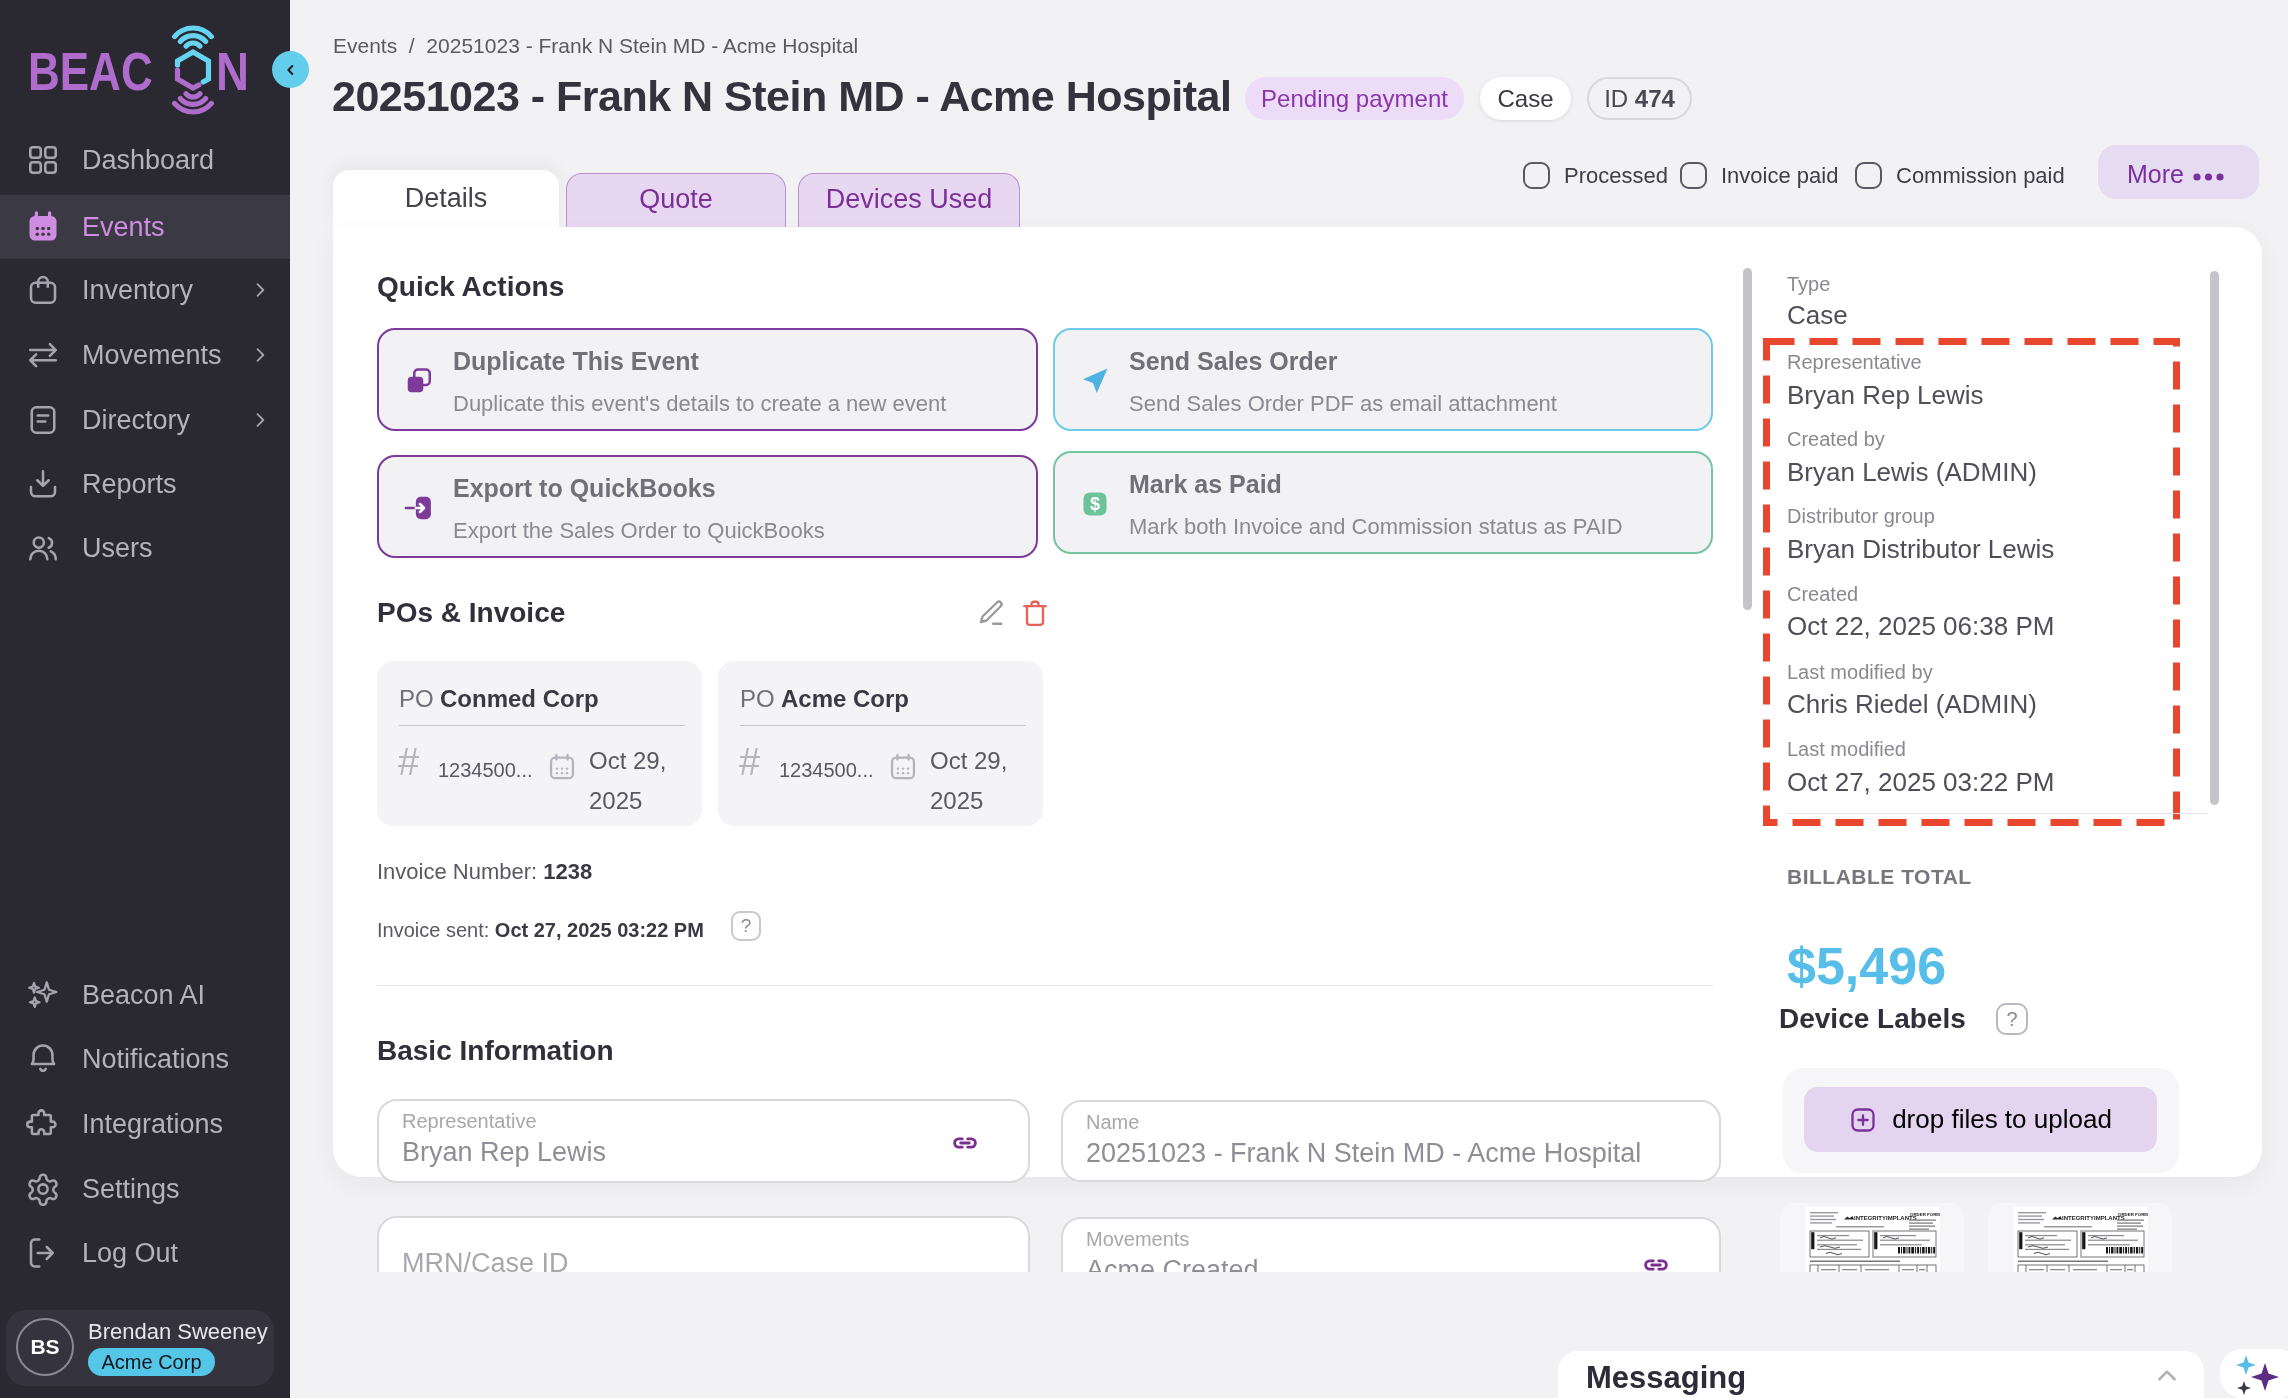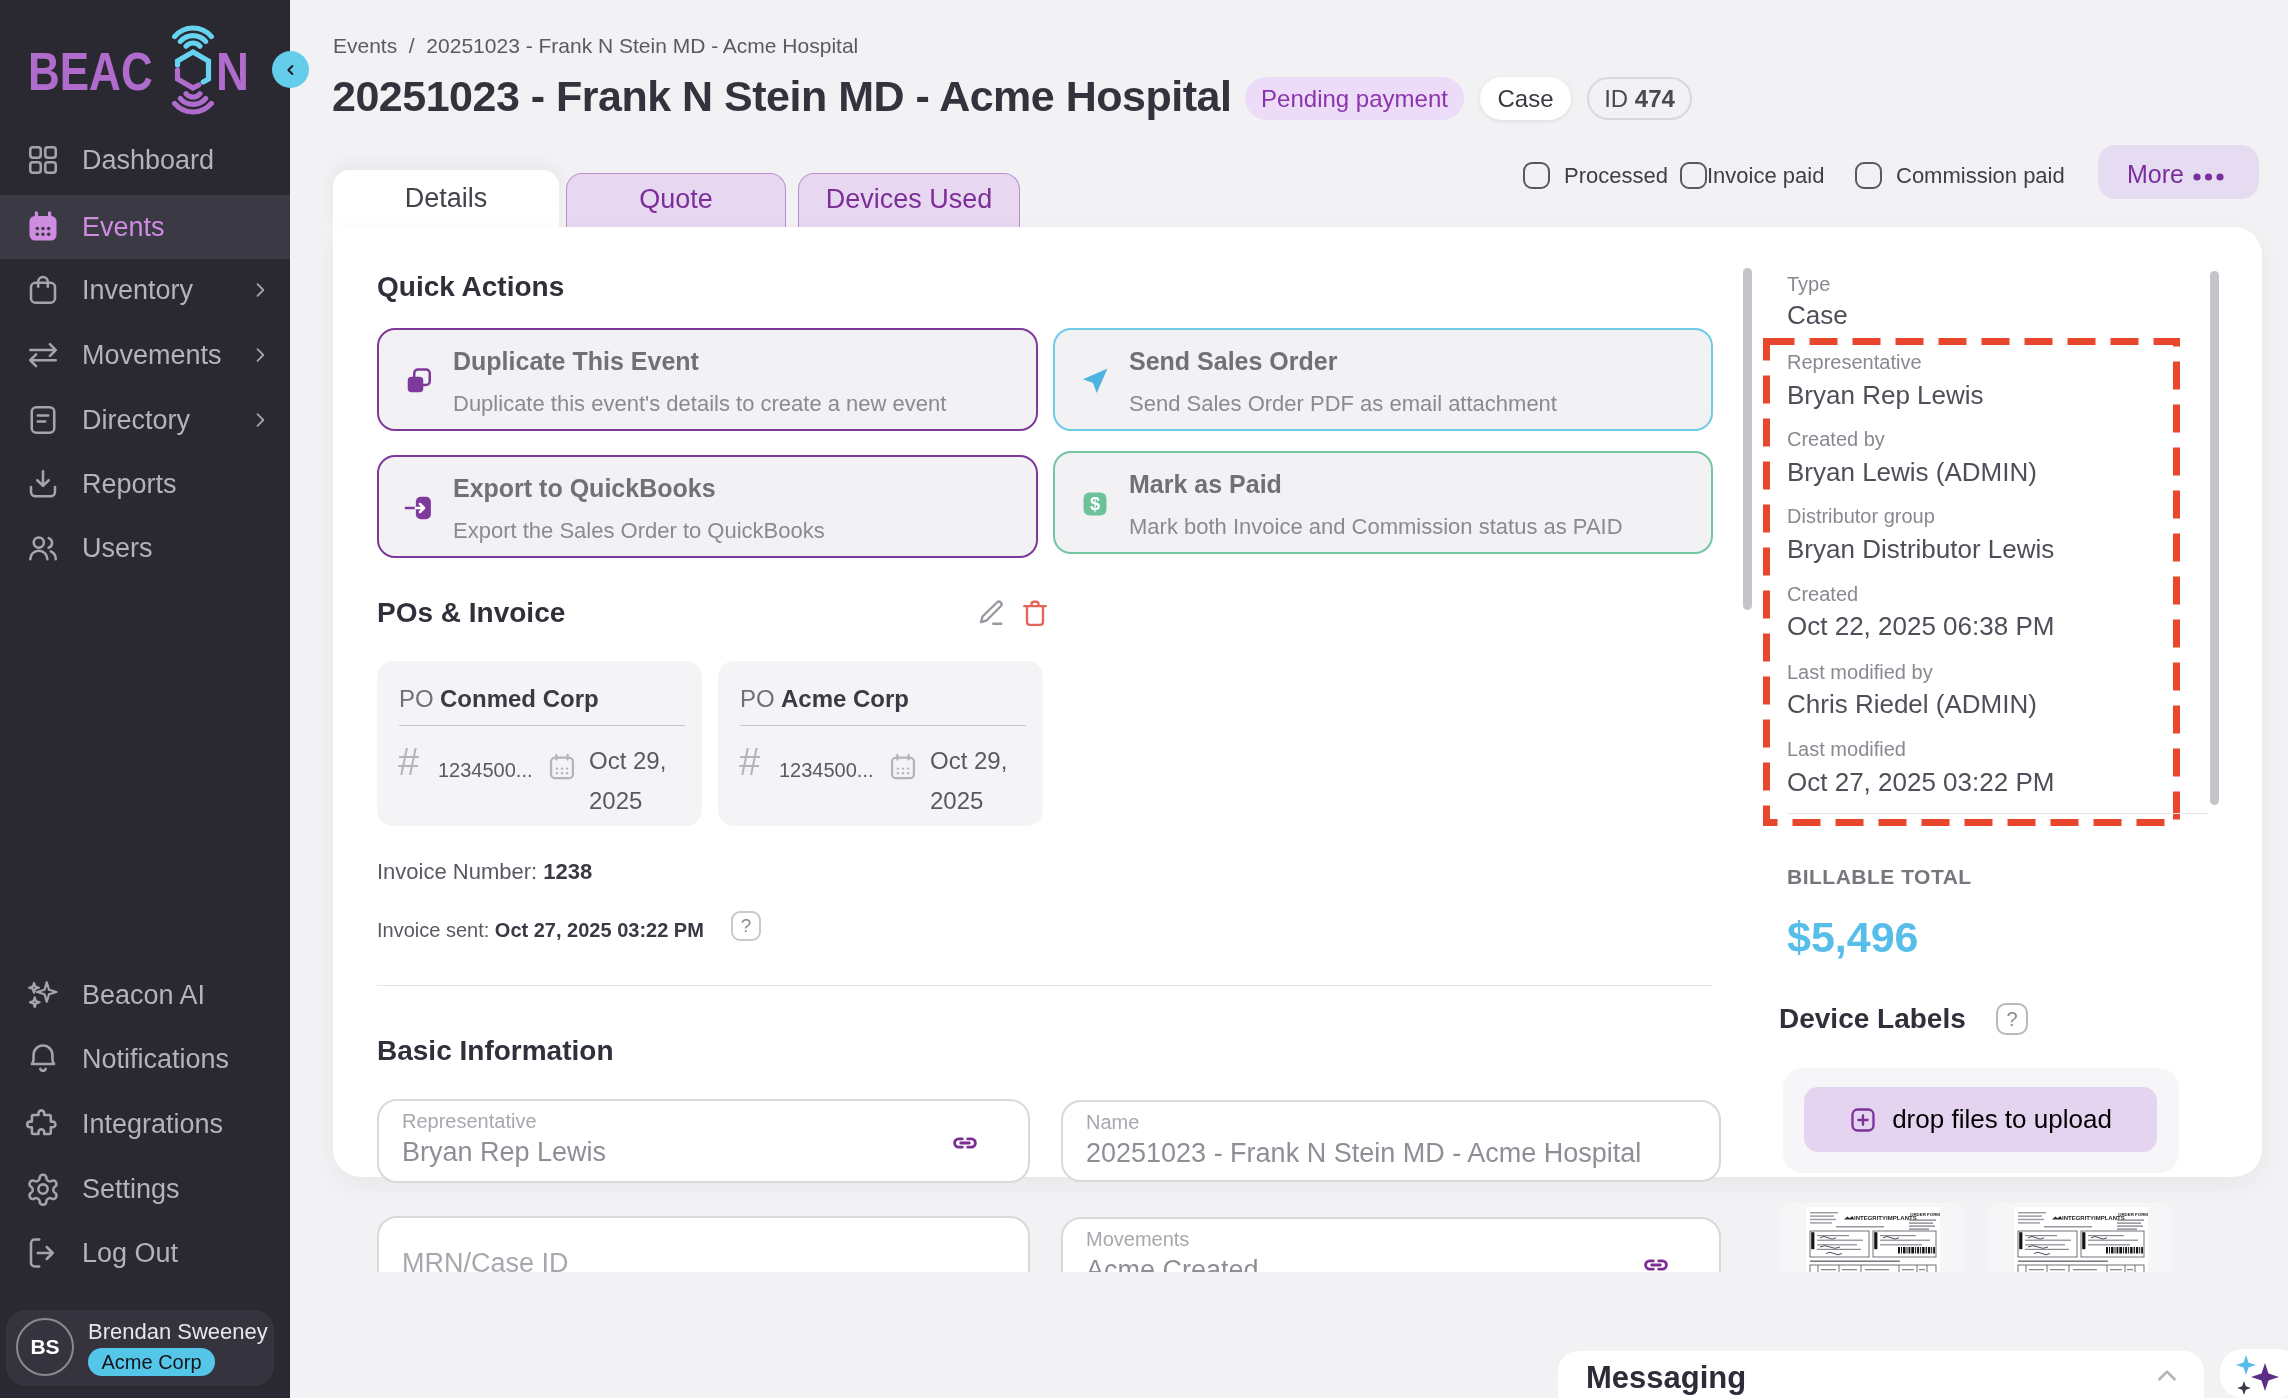--- a/index.html
+++ b/index.html
@@ -187,21 +187,21 @@
 <div class="pill" style="left:1245px;width:219px;background:#ecdcf7;color:#8b35ad">Pending payment</div>
 <div class="pill" style="left:1480px;width:91px;background:#fff;color:#3a3842;box-shadow:0 1px 4px rgba(0,0,0,.1)">Case</div>
 <div class="pill" style="left:1587px;width:105px;background:#f2f1f3;border:2px solid #d9d8dc;color:#4a4852">ID&nbsp;<b>474</b></div>
 
 <div class="chkrow" style="left:1523px">
     <div class="chkbox"></div>
     <span style="margin-left:14px">Processed</span>
   </div>
 <div class="chkrow" style="left:1680px">
     <div class="chkbox"></div>
-    <span style="">Invoice paid</span>
+    <span style="margin-left:14px">Invoice paid</span>
   </div>
 <div class="chkrow" style="left:1855px">
     <div class="chkbox"></div>
     <span style="margin-left:14px">Commission paid</span>
   </div>
 <div class="abs" style="left:2098px;top:145px;width:161px;height:54px;border-radius:18px;background:#e6dcf2"></div>
 <div class="abs" style="left:2127px;top:160px;font-size:25px;color:#7b2f9e">More</div>
 <div class="abs" style="left:2193px;top:168px"><svg width="32" height="10" viewBox="0 0 32 10">
       <circle cx="4" cy="5" r="3.6" fill="#7b2f9e"></circle>
       <circle cx="15.5" cy="5" r="3.6" fill="#7b2f9e"></circle>
@@ -348,21 +348,21 @@
   <div class="rl" style="top:278px">Distributor group</div>
   <div class="rv" style="top:307px">Bryan Distributor Lewis</div>
   <div class="rl" style="top:356px">Created</div>
   <div class="rv" style="top:384px">Oct 22, 2025 06:38 PM</div>
   <div class="rl" style="top:434px">Last modified by</div>
   <div class="rv" style="top:462px">Chris Riedel (ADMIN)</div>
   <div class="rl" style="top:511px">Last modified</div>
   <div class="rv" style="top:540px">Oct 27, 2025 03:22 PM</div>
   <div class="abs" style="left:1454px;top:586px;width:421px;height:1px;background:#e5e4e7"></div>
   <div class="abs" style="left:1454px;top:638px;font-size:21px;font-weight:bold;color:#77757e;letter-spacing:.5px">BILLABLE TOTAL</div>
-  <div class="abs" style="left:1454px;top:686px;font-size:43px;font-weight:bold;color:#57bee9">$5,496</div>
+  <div class="abs" style="left:1454px;top:709px;font-size:52px;font-weight:bold;color:#57bee9">$5,496</div>
   <div class="abs" style="left:1446px;top:776px;font-size:28px;font-weight:bold;color:#312f3a">Device Labels</div>
   <div class="abs" style="left:1663px;top:776px;width:32px;height:32px;border:2px solid #b9b8bf;border-radius:10px;display:flex;align-items:center;justify-content:center;font-size:20px;color:#8a8891">?</div>
   <div class="abs" style="left:1450px;top:841px;width:396px;height:105px;background:#f6f6f8;border-radius:20px"></div>
   <div class="abs" style="left:1471px;top:860px;width:353px;height:65px;background:#e4d4f0;border-radius:14px;display:flex;align-items:center;justify-content:center">
     <svg width="28" height="28" viewBox="0 0 24 24" fill="none" stroke="#7b3399" stroke-width="2" stroke-linecap="round">
           <rect x="3" y="3" width="18" height="18" rx="4.5"></rect>
           <path d="M12 8 v8 M8 12 h8"></path>
         </svg>
     <span style="font-size:26px;color:#000000;margin-left:15px">drop files to upload</span>
   </div>

